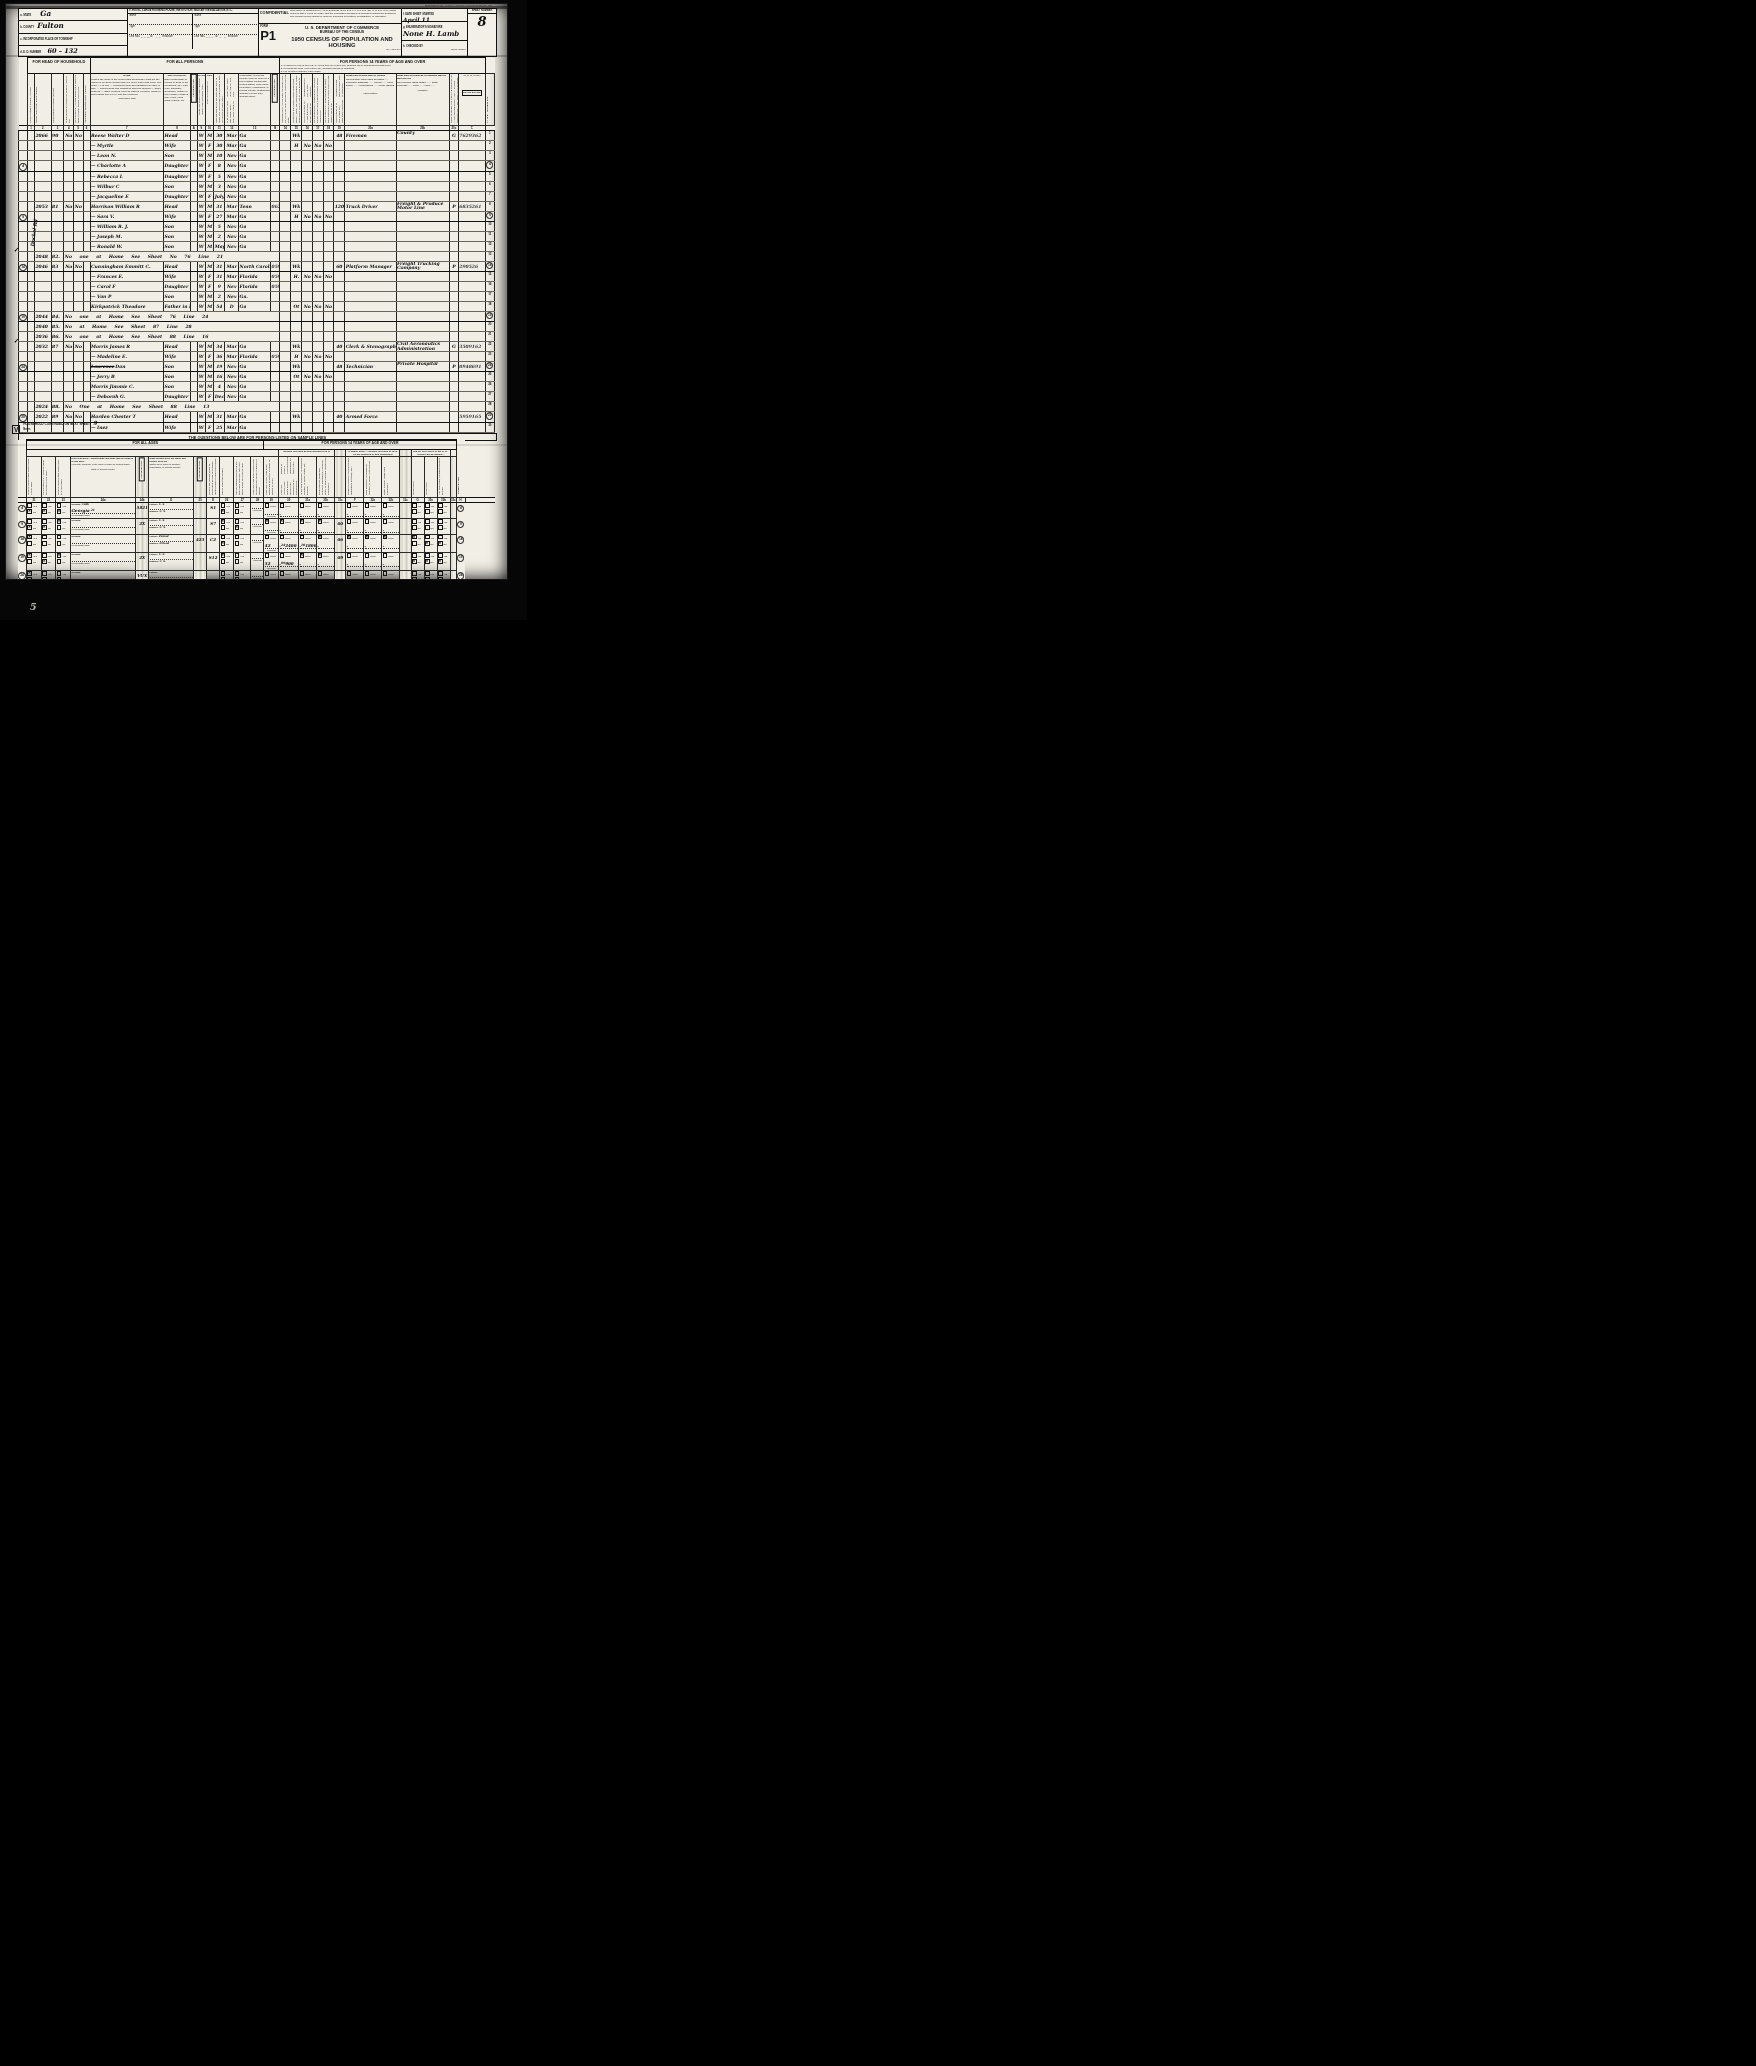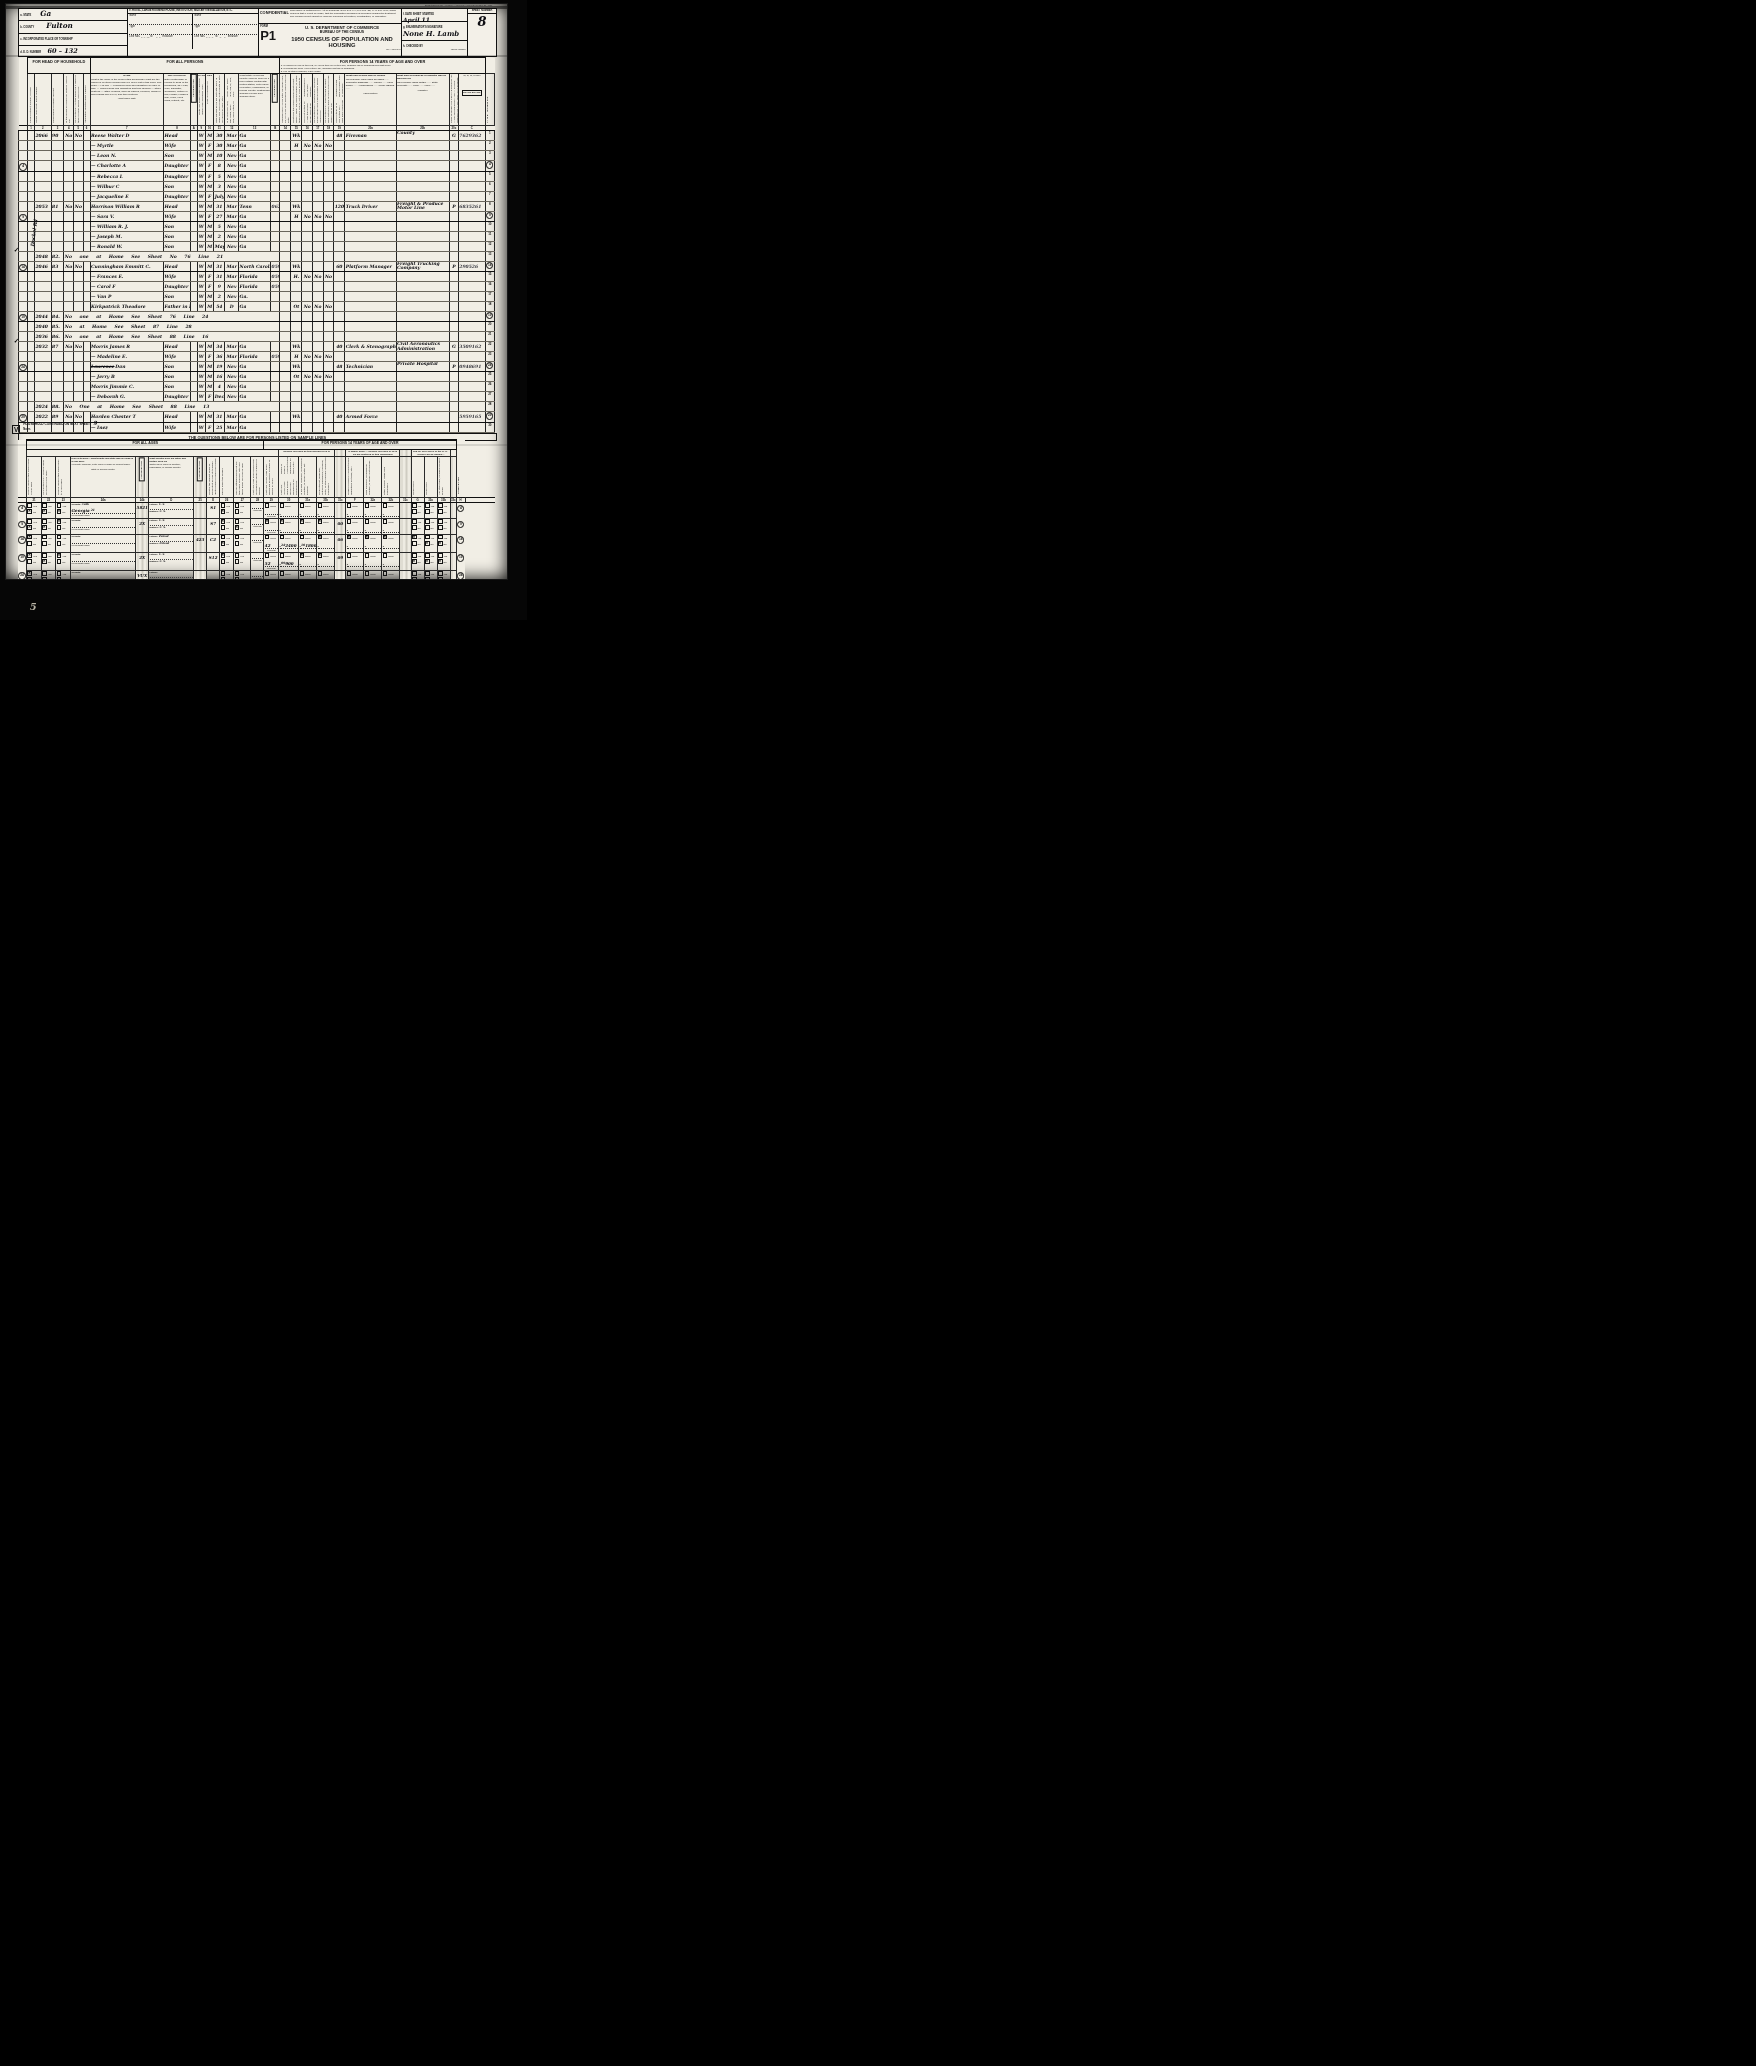--- a/index.html
+++ b/index.html
@@ -69,21 +69,21 @@
   <div class="budget">Budget Bureau No. 41-R860—Approved: expires December 31, 1950</div>
 
   <div id="hdr">
     <div class="hcol" style="width:109px">
       <div class="hfield" style="height:10.4px">
         <span class="lbl b">a. STATE</span>
         <span class="hw hw-lg" style="margin-left:7px;font-size:7.3px">Ga</span>
       </div>
       <div class="hfield" style="height:11.2px">
         <span class="lbl b">b. COUNTY</span>
-        <span class="hw hw-lg" style="margin-left:10px;font-size:7.3px">Fulton</span>
+        <span class="hw hw-lg" style="margin-left:1px;font-size:7.3px">Fulton</span>
       </div>
       <div class="hfield" style="height:10.4px">
         <span class="lbl b">c. INCORPORATED PLACE OR TOWNSHIP</span>
       </div>
       <div class="hfield" style="height:10.4px;border-bottom:none">
         <span class="lbl b">d. E. D. NUMBER</span>
         <span class="hw hw-lg" style="margin-left:4.3px">60 – 132</span>
       </div>
     </div>
 

